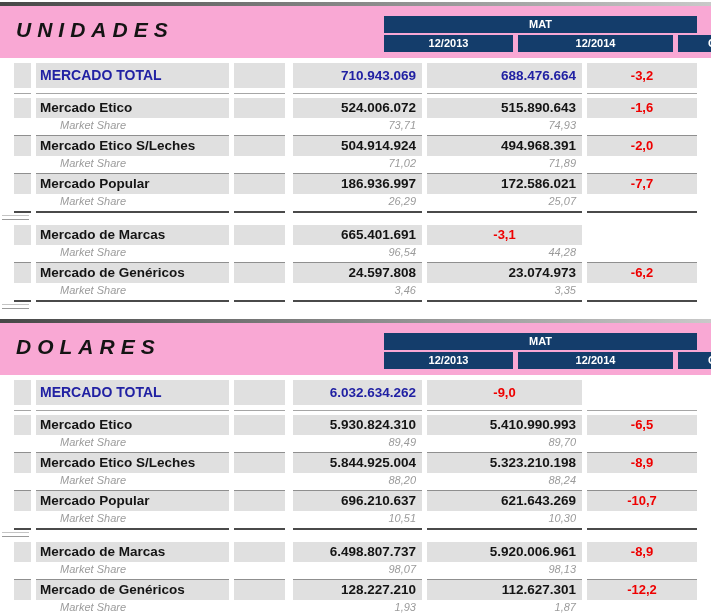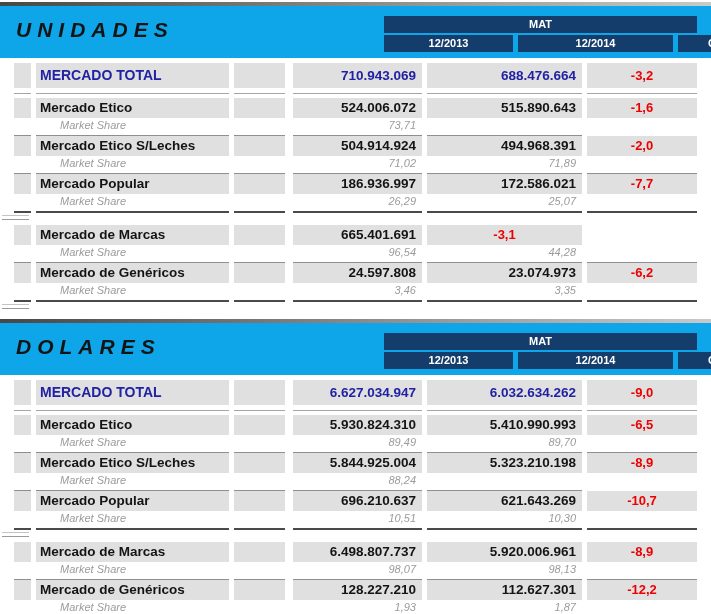--- a/index.html
+++ b/index.html
@@ -3,21 +3,21 @@
 <meta charset="utf-8">
 <style>
   html,body{margin:0;padding:0;background:#fff;}
   .page{
     width:711px;height:614px;overflow:hidden;background:#fff;
     font-family:"Liberation Sans",sans-serif;position:relative;
   }
   *{box-sizing:border-box;}
   
   .topline{height:4px;margin-top:2px;background:linear-gradient(90deg,#474747 0%,#8f8f8f 55%,#c9c9c9 100%);}
-  .band{height:52px;background:#0ea5e9;display:flex;justify-content:space-between;}
+  .band{height:52px;background:#f9a8d4;display:flex;justify-content:space-between;}
   .title{
     margin:0;padding:13px 0 0 16px;font-size:21px;line-height:22px;
     font-weight:bold;font-style:italic;letter-spacing:6px;color:#141414;white-space:nowrap;
   }
   .mat{width:336px;margin:10px 14px 0 0;flex:0 0 auto;padding-left:23px;}
   .mat-top{
     height:17px;line-height:17px;background:var(--navy,#143d6b);
     color:#fff;font-size:11px;font-weight:bold;text-align:center;
   }
   .mat-cols{display:flex;margin-top:2px;}
@@ -100,20 +100,21 @@
     <div class="cell fill"></div>
     <div class="cell fill num">524.006.072</div>
     <div class="cell fill num">515.890.643</div>
     <div class="cell fill growth">-1,6</div>
   </div>
   <div class="grid share-row">
     <div class="cell"></div>
     <div class="cell share-label">Market Share</div>
     <div class="cell"></div>
     <div class="cell share-num">73,71</div>
+    <div class="cell share-num">74,93</div>
     <div class="cell"></div>
   </div>
 
   <div class="grid data-row">
     <div class="cell fill"></div>
     <div class="cell fill data-label">Mercado Etico S/Leches</div>
     <div class="cell fill"></div>
     <div class="cell fill num">504.914.924</div>
     <div class="cell fill num">494.968.391</div>
     <div class="cell fill growth">-2,0</div>
@@ -198,21 +199,20 @@
           <div class="mc c2">12/2014</div>
           <div class="mc c3">Crecim %</div>
         </div>
       </div>
     </div>
     <div class="rows">
   <div class="grid total-row">
     <div class="cell fill"></div>
     <div class="cell fill total-label">MERCADO TOTAL</div>
     <div class="cell fill"></div>
-    <div class="cell fill num">6.627.034.947</div>
     <div class="cell fill num">6.032.634.262</div>
     <div class="cell fill growth">-9,0</div>
   </div>
   <div class="grid rule">
     <div></div>
             <div></div>
             <div></div>
     <div></div>
             <div></div>
             <div></div>
@@ -240,20 +240,21 @@
     <div class="cell fill data-label">Mercado Etico S/Leches</div>
     <div class="cell fill"></div>
     <div class="cell fill num">5.844.925.004</div>
     <div class="cell fill num">5.323.210.198</div>
     <div class="cell fill growth">-8,9</div>
   </div>
   <div class="grid share-row">
     <div class="cell"></div>
     <div class="cell share-label">Market Share</div>
     <div class="cell"></div>
+    <div class="cell share-num">88,20</div>
     <div class="cell share-num">88,24</div>
     <div class="cell"></div>
   </div>
 
   <div class="grid data-row">
     <div class="cell fill"></div>
     <div class="cell fill data-label">Mercado Popular</div>
     <div class="cell fill"></div>
     <div class="cell fill num">696.210.637</div>
     <div class="cell fill num">621.643.269</div>

